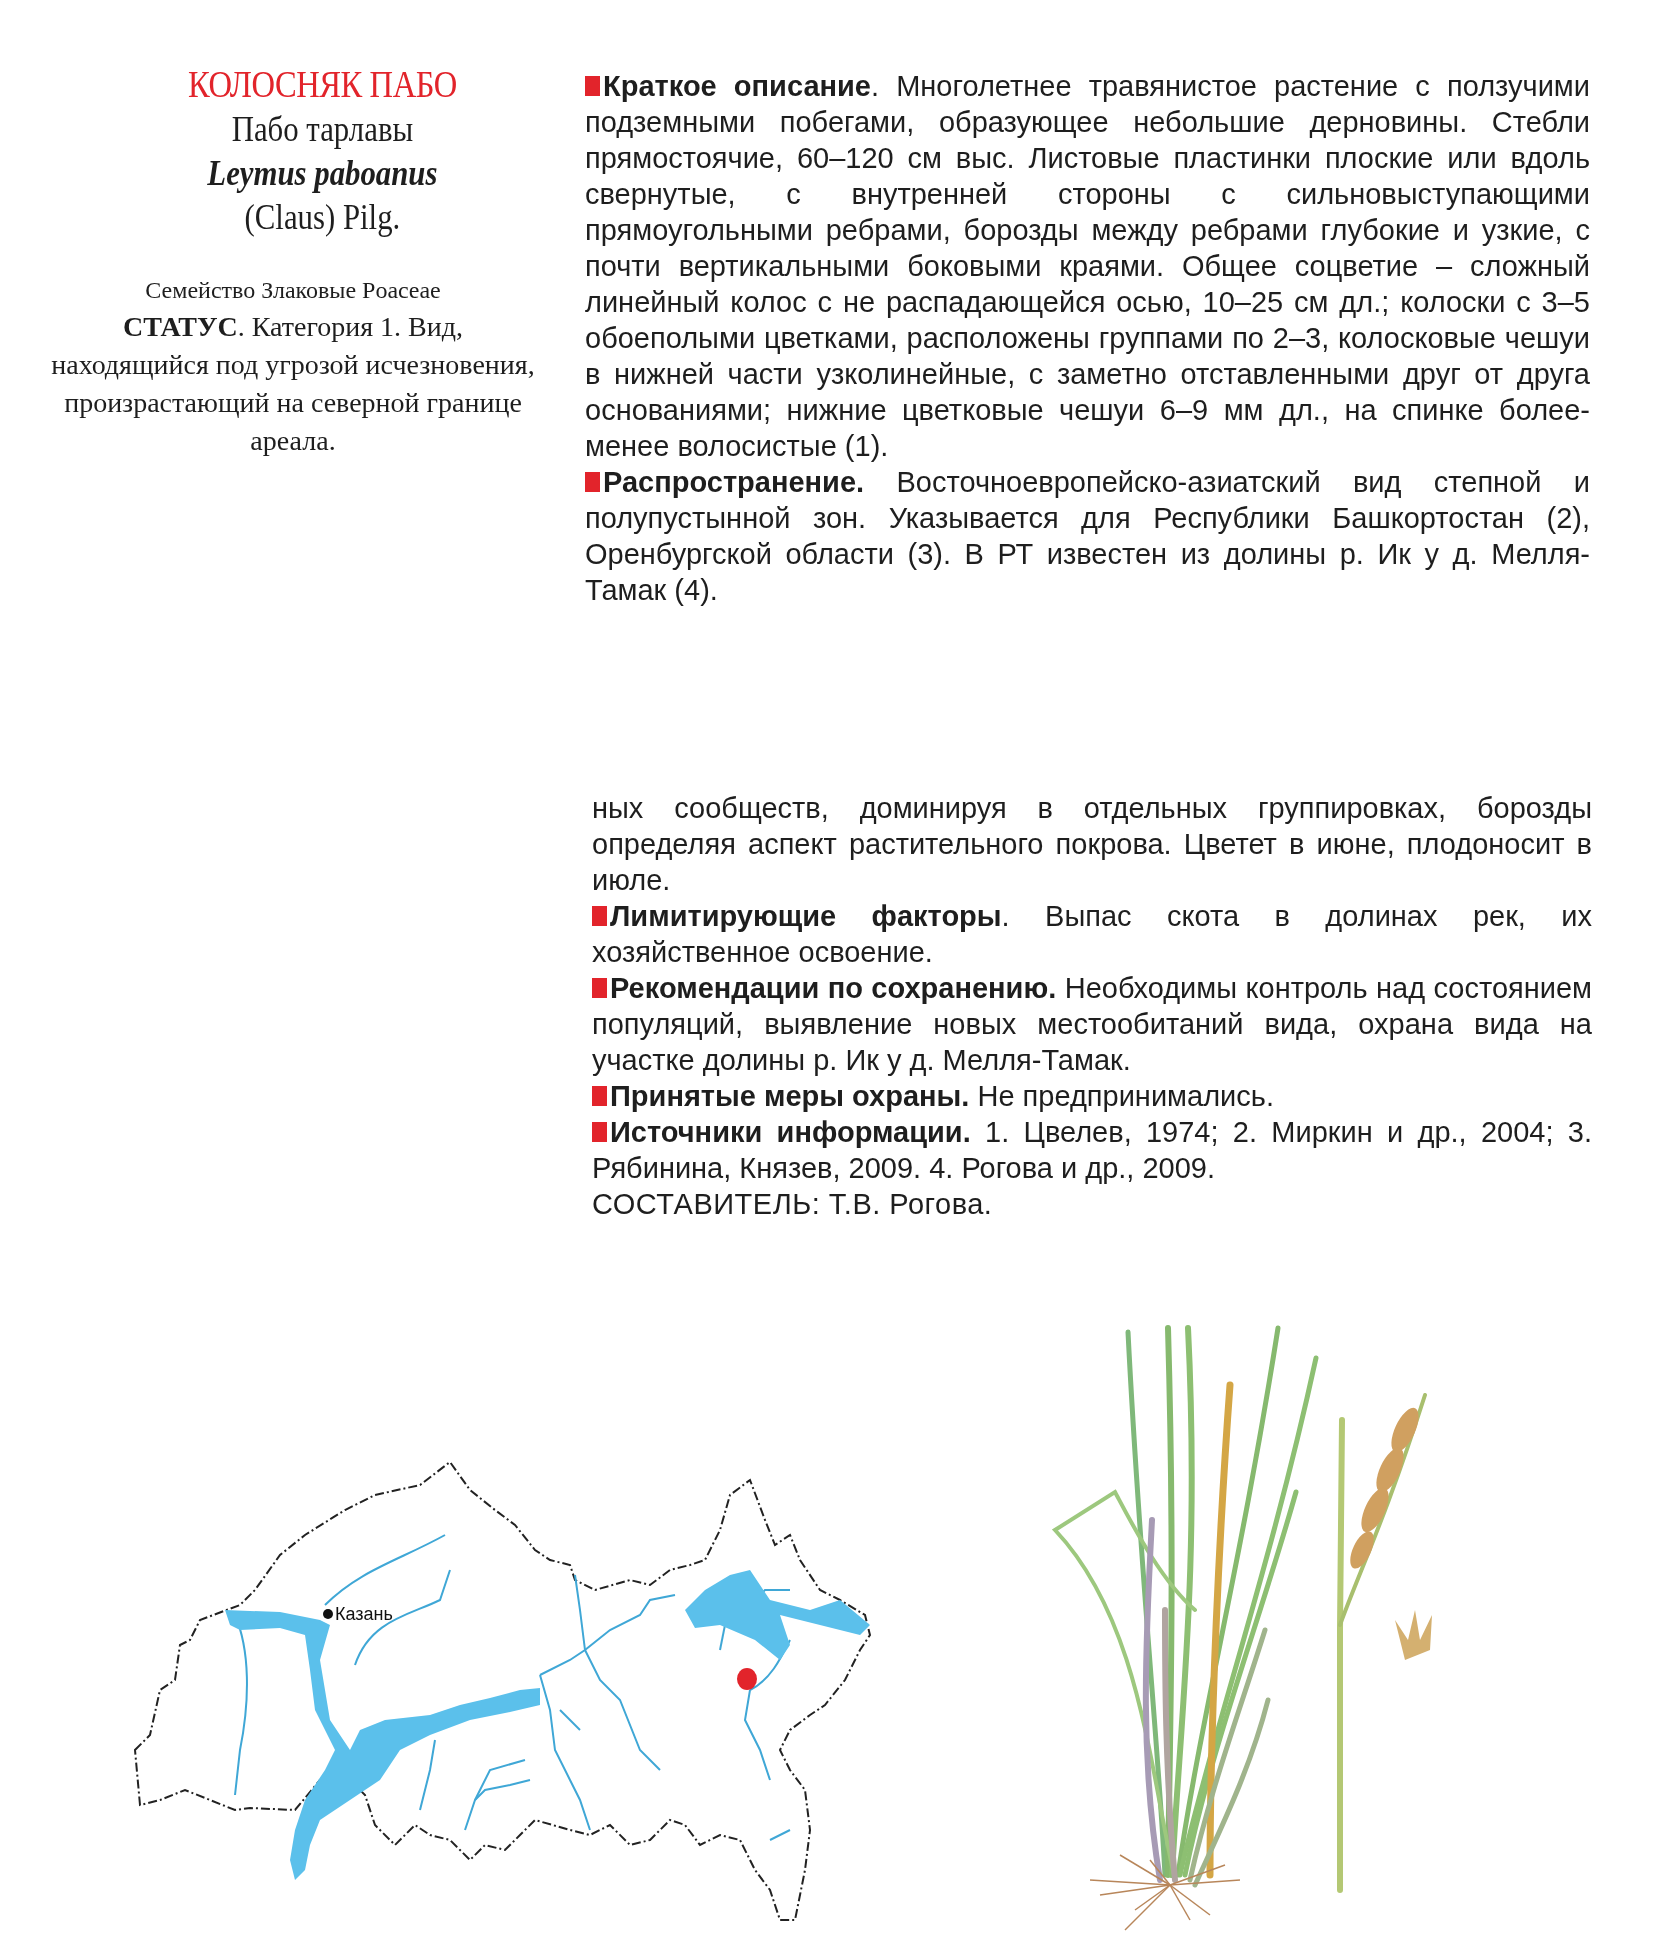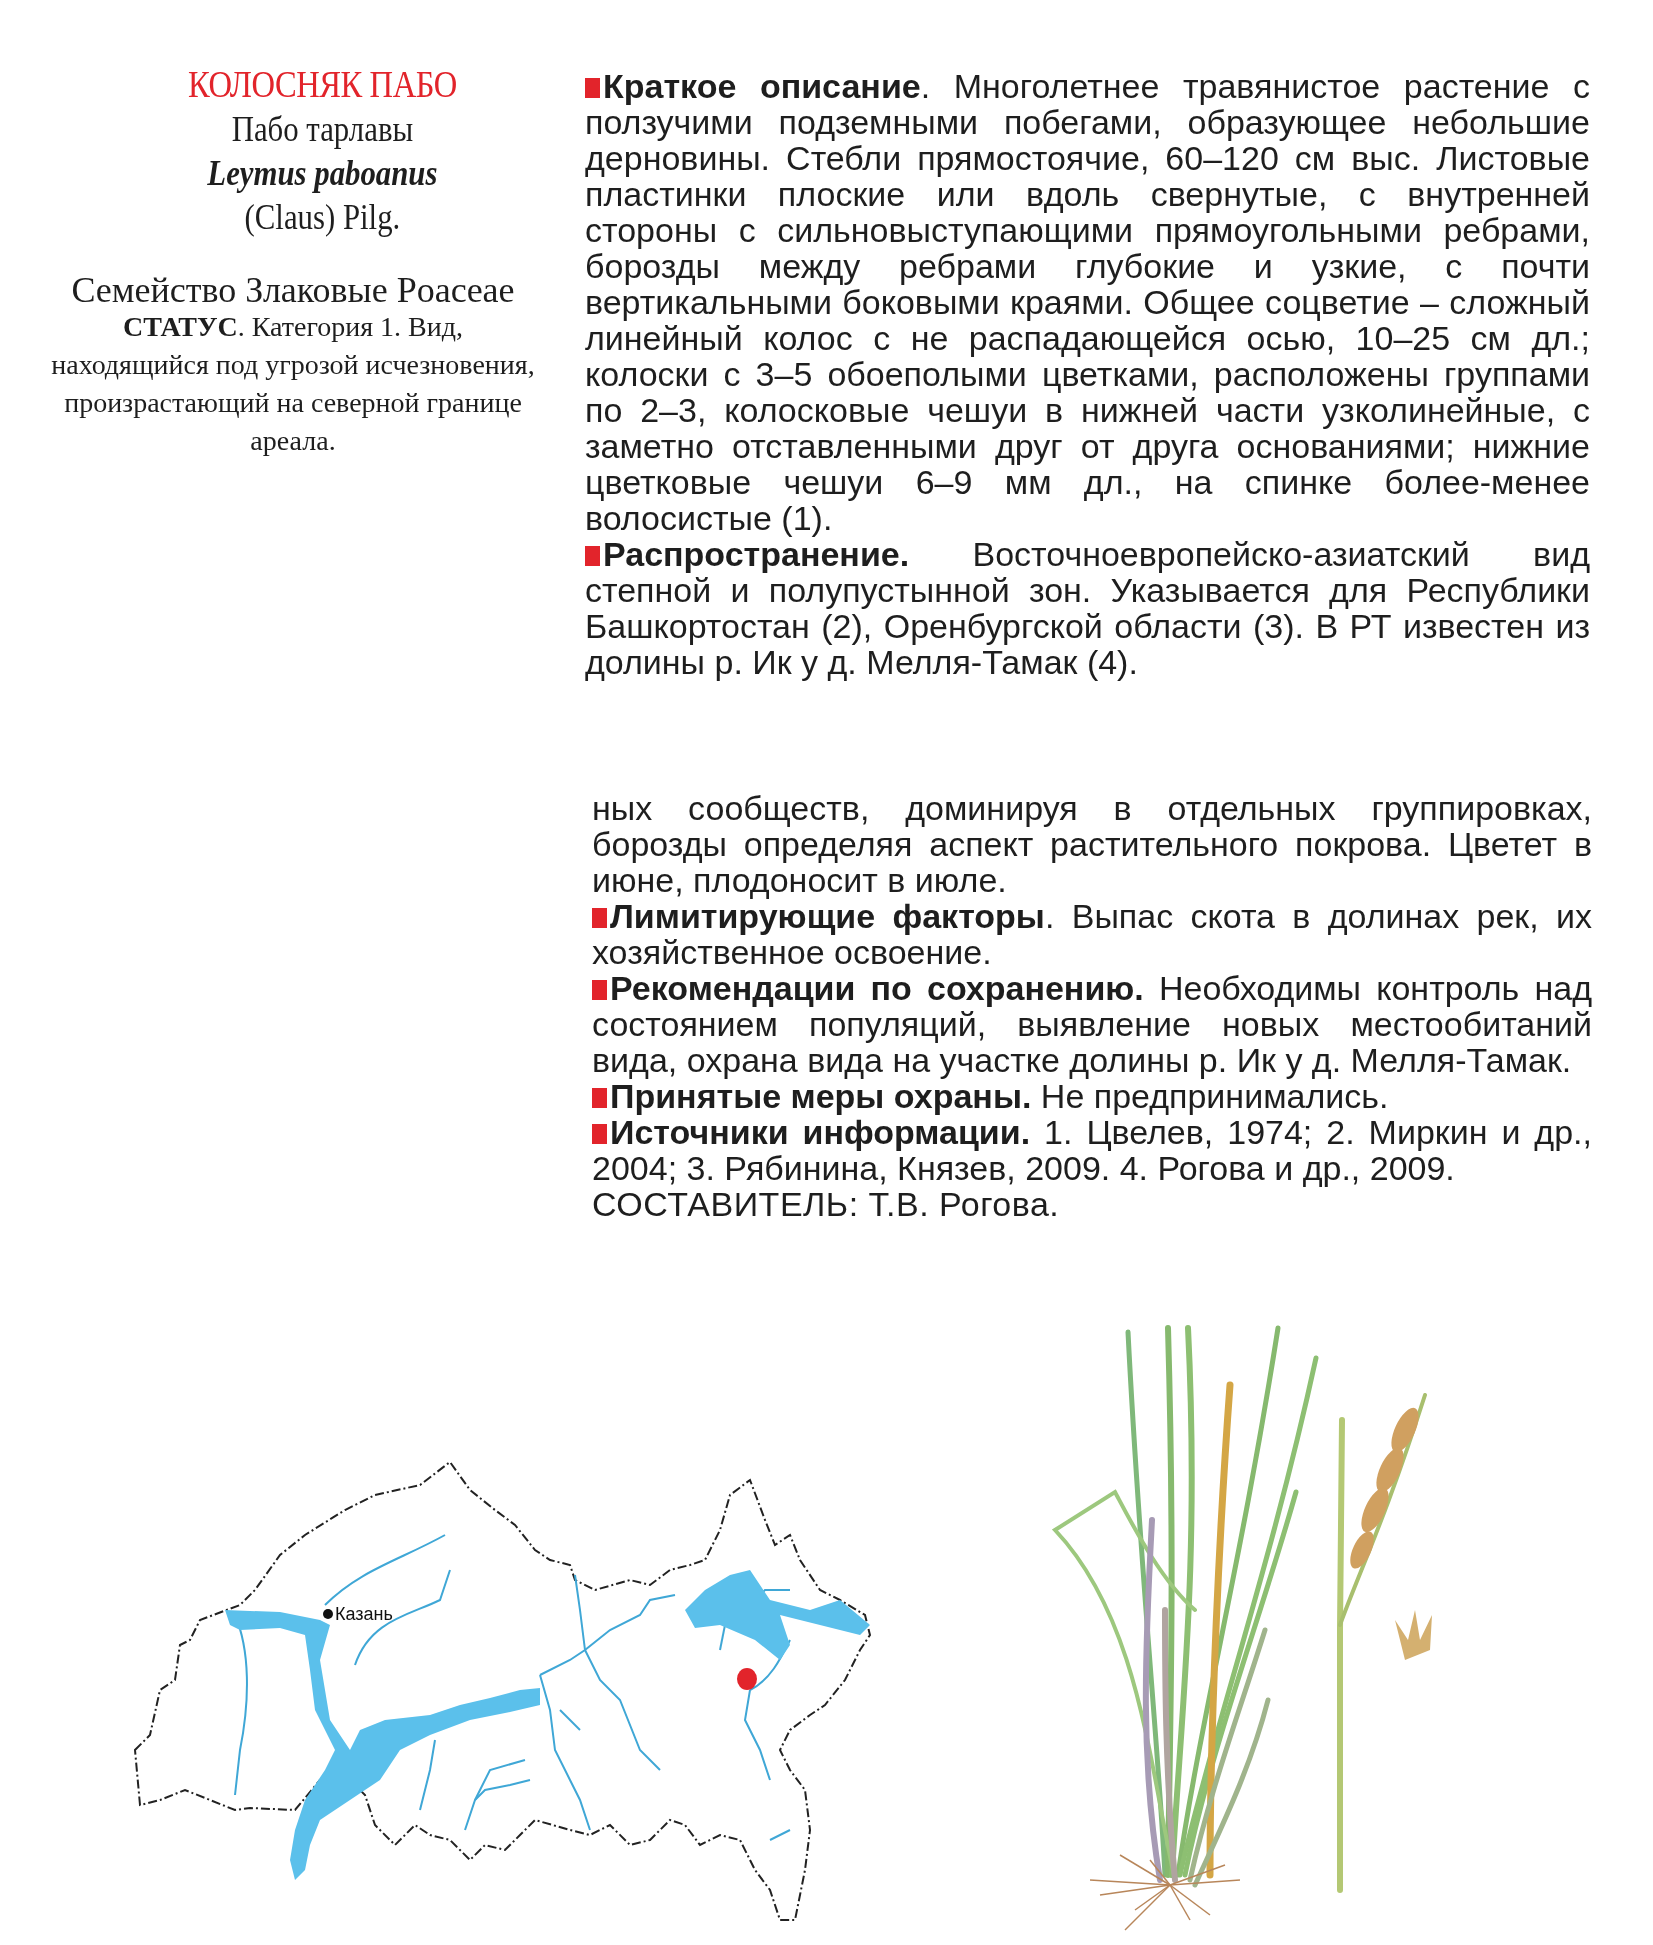--- a/index.html
+++ b/index.html
@@ -5,26 +5,26 @@
   html, body { margin:0; padding:0; background:#ffffff; }
   body { width:1653px; height:1945px; position:relative; overflow:hidden;
          font-family:"Liberation Sans", sans-serif; color:#1e1e1e; }
 
   
   .left-col { position:absolute; left:48px; top:62px; width:490px; text-align:center;font-family:Liberation Serif, serif; }
   .title-red { color:#e2242b; font-size:37px; line-height:46px; letter-spacing:-0.5px; transform:scaleX(0.88); transform-origin:right; display:block; }
   .title-tat { font-size:35px; line-height:44px; display:block; transform:scaleX(0.88); transform-origin:right; }
   .title-latin { font-size:35px; line-height:44px; display:block; font-weight:bold; font-style:italic; transform:scaleX(0.88); transform-origin:right; }
   .title-auth { font-size:35px; line-height:44px; display:block; transform:scaleX(0.88); transform-origin:right; }
-  .family { margin-top:32px; font-size:36px; line-height:36px; }
+  .family { margin-top:32px; font-size:24px; line-height:36px; }
   .status { font-size:28px; line-height:38px; }
   .status b { font-weight:bold; }
 
   
-  .text-block { position:absolute; font-size:34px; line-height:36px; text-align:justify; }
+  .text-block { position:absolute; font-size:29px; line-height:36px; text-align:justify; }
   .text-block .para { display:block; }
   .text-block .para::after { content:""; }
   .bullet { display:inline-block; width:15px; height:20px; background:#e2242b; margin-right:3px; vertical-align:0px; }
   .head { font-weight:bold; }
   .col-a { left:585px; top:68px; width:1005px; }
   .col-b { left:592px; top:790px; width:1000px; }
   .compiler { letter-spacing:0.5px; }
 
   
   .map { position:absolute; left:130px; top:1450px; width:750px; height:490px; }

